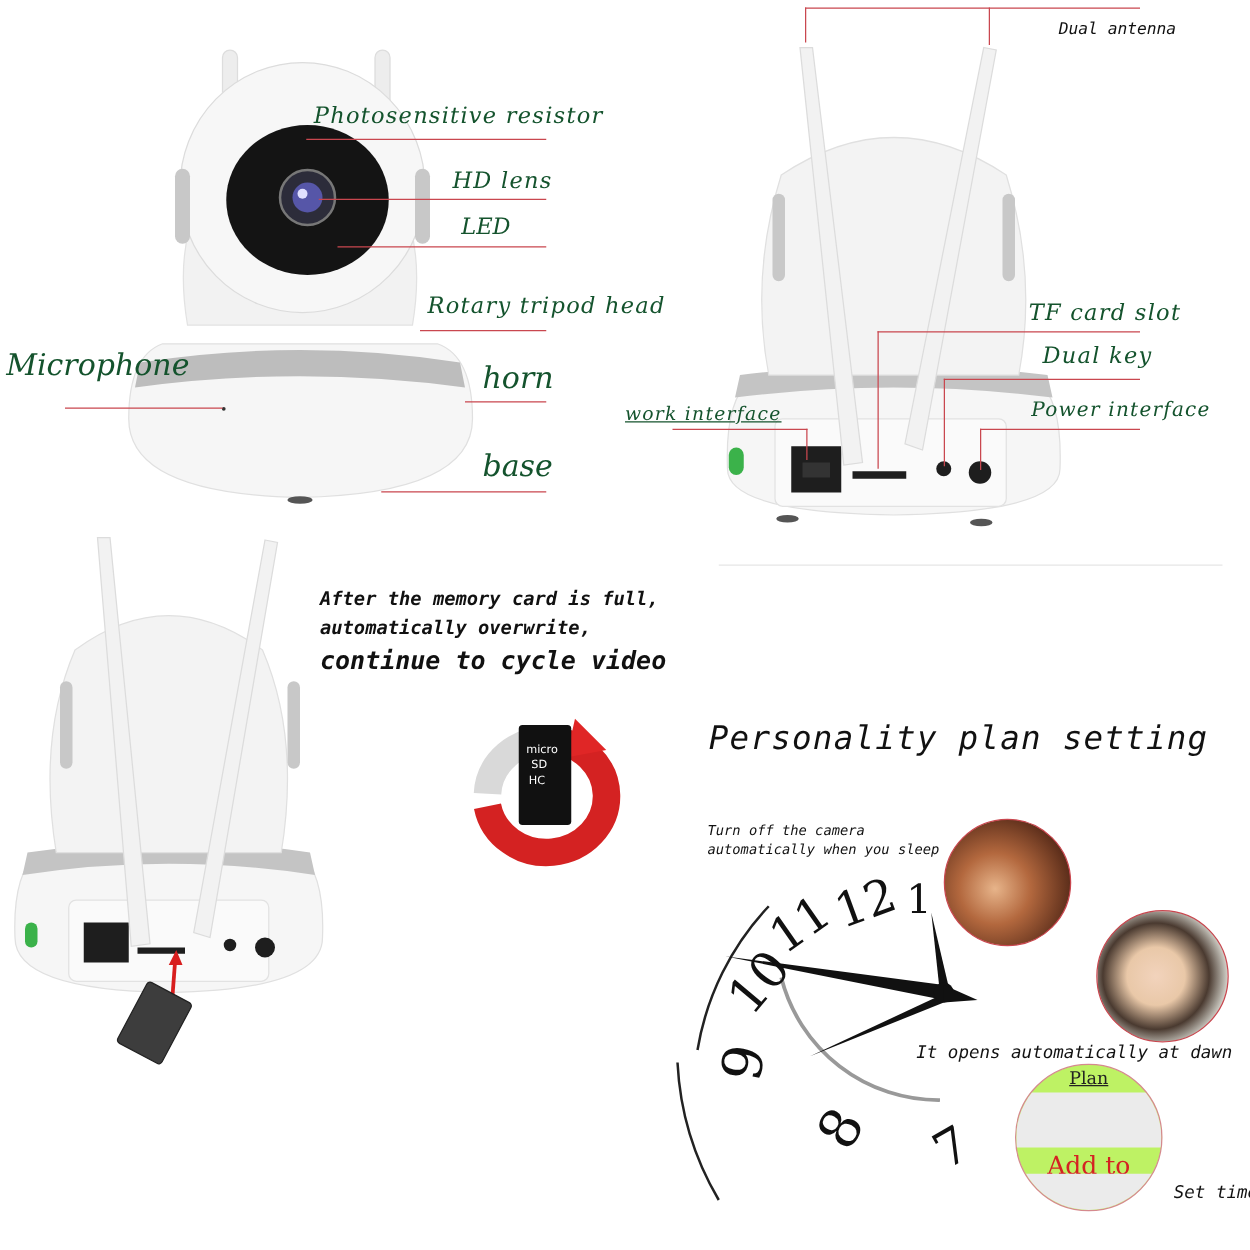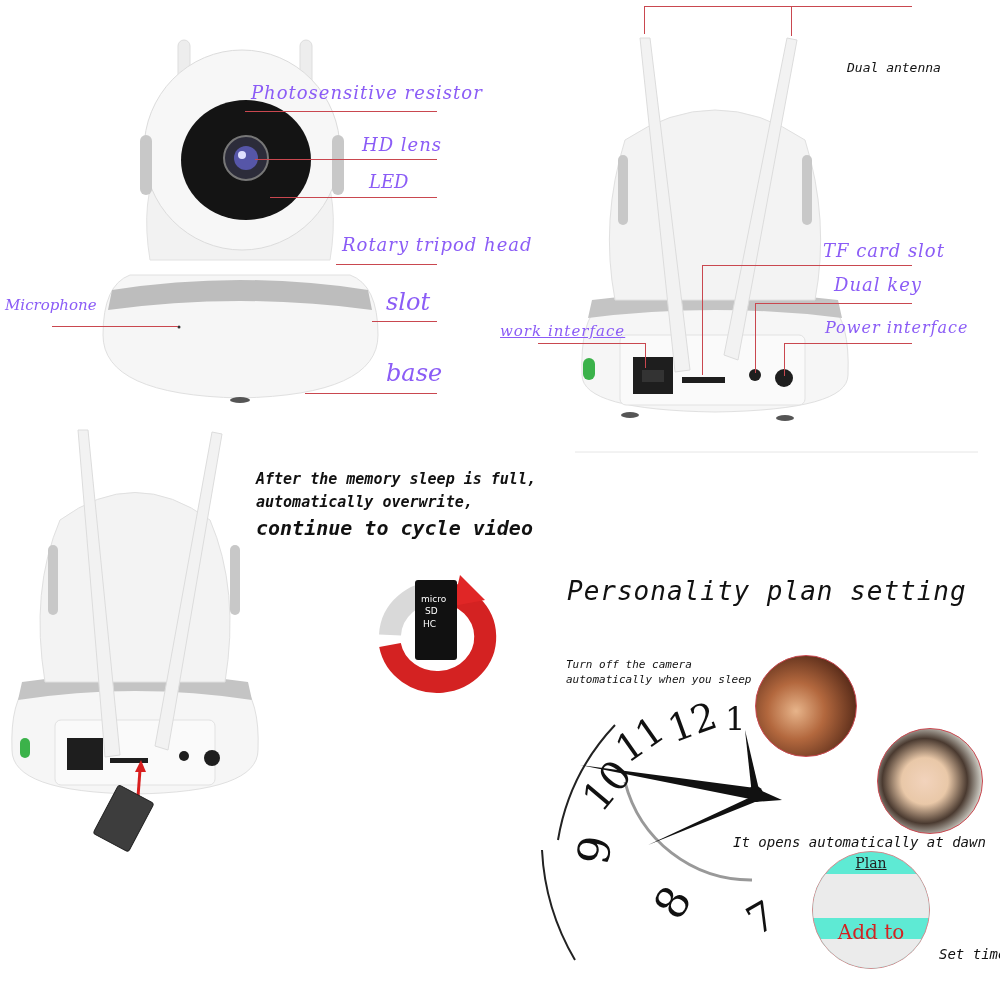--- a/index.html
+++ b/index.html
@@ -1,18 +1,18 @@
 <!DOCTYPE html>
 <html><head>
 <meta charset="utf-8">
 <style>
   html,body{margin:0;padding:0;background:#fff;}
   body{width:1000px;height:1000px;position:relative;overflow:hidden;font-family:"DejaVu Serif",serif;}
   .abs{position:absolute;}
-  .lbl{position:absolute;font-family:"DejaVu Serif",serif;font-style:italic;color:#8b5cf6;white-space:nowrap;}
+  .lbl{position:absolute;font-family:"DejaVu Serif",serif;font-style:italic;color:#14532d;white-space:nowrap;}
   .mono{font-family:"DejaVu Sans Mono",monospace;font-style:italic;color:#111;white-space:nowrap;position:absolute;}
   .rline{position:absolute;height:1px;background:#c9474f;}
   .vline{position:absolute;width:1px;background:#c9474f;}
   svg{position:absolute;overflow:visible;}
 </style>
 </head>
 <body>
 
 <div>
   <svg width="500" height="420" style="left:0;top:0">
@@ -42,24 +42,24 @@
 
   <span class="lbl" style="left:362px;top:134px;font-size:18px;letter-spacing:1px;font-style:italic;">HD lens</span>
   <div class="rline" style="left:255px;top:159px;width:182px;"></div>
 
   <span class="lbl" style="left:369px;top:171px;font-size:18px;">LED</span>
   <div class="rline" style="left:270px;top:197px;width:167px;"></div>
 
   <span class="lbl" style="left:294px;top:234px;font-size:18px;letter-spacing:1px;margin-left:48px;">Rotary tripod head</span>
   <div class="rline" style="left:336px;top:264px;width:101px;"></div>
 
-  <span class="lbl" style="left:5px;top:296px;font-size:15px;">Microphone</span>
+  <span class="lbl" style="left:5px;top:278px;font-size:24px;">Microphone</span>
   <div class="rline" style="left:52px;top:326px;width:126px;"></div>
 
-  <span class="lbl" style="left:386px;top:288px;font-size:24px;">slot</span>
+  <span class="lbl" style="left:386px;top:288px;font-size:24px;">horn</span>
   <div class="rline" style="left:372px;top:321px;width:65px;"></div>
 
   <span class="lbl" style="left:386px;top:359px;font-size:24px;">base</span>
   <div class="rline" style="left:305px;top:393px;width:132px;"></div>
 </div>
 
 <div>
   <svg width="500" height="460" style="left:500px;top:0">
 
     <path d="M82 375 Q80 320 100 305 L330 305 Q350 320 348 375 Q348 410 215 412 Q82 410 82 375 Z" fill="#f6f6f6" stroke="#e0e0e0"></path>
@@ -79,21 +79,21 @@
     <ellipse cx="285" cy="418" rx="9" ry="3" fill="#555"></ellipse>
 
     <path d="M140 38 L150 38 L190 370 L175 372 Z" fill="#f2f2f2" stroke="#dcdcdc"></path>
     <path d="M287 38 L297 40 L238 360 L224 355 Z" fill="#f2f2f2" stroke="#dcdcdc"></path>
     <line x1="75" y1="452" x2="478" y2="452" stroke="#e6e6e6"></line>
   </svg>
 
   <div class="vline" style="left:644px;top:6px;height:28px;"></div>
   <div class="vline" style="left:791px;top:6px;height:30px;"></div>
   <div class="rline" style="left:644px;top:6px;width:268px;"></div>
-  <span class="mono" style="left:847px;top:16px;font-size:13px;margin-top:44px;">Dual antenna</span>
+  <span class="mono" style="left:847px;top:16px;font-size:13px;">Dual antenna</span>
 
   <span class="lbl" style="left:823px;top:240px;font-size:18px;letter-spacing:1px;">TF card slot</span>
   <div class="rline" style="left:702px;top:265px;width:210px;"></div>
   <div class="vline" style="left:702px;top:265px;height:110px;"></div>
 
   <span class="lbl" style="left:834px;top:274px;font-size:18px;letter-spacing:1px;">Dual key</span>
   <div class="rline" style="left:755px;top:303px;width:157px;"></div>
   <div class="vline" style="left:755px;top:303px;height:70px;"></div>
 
   <span class="lbl" style="left:825px;top:318px;font-size:16px;letter-spacing:1px;">Power interface</span>
@@ -122,21 +122,21 @@
     <path d="M212 12 L222 14 L168 330 L155 326 Z" fill="#f2f2f2" stroke="#dcdcdc"></path>
 
     <line x1="137" y1="390" x2="140" y2="350" stroke="#d81e1e" stroke-width="3"></line>
     <polygon points="135,352 146,352 141,340" fill="#d81e1e"></polygon>
 
     <g transform="rotate(28 120 405)">
       <rect x="100" y="370" width="40" height="55" rx="3" fill="#3d3d3d" stroke="#222"></rect>
     </g>
   </svg>
 
-  <span class="mono" style="left:256px;top:470px;font-size:15px;font-weight:bold;">After the memory sleep is full,</span>
+  <span class="mono" style="left:256px;top:470px;font-size:15px;font-weight:bold;">After the memory card is full,</span>
   <span class="mono" style="left:256px;top:493px;font-size:15px;font-weight:bold;"> automatically overwrite,</span>
   <span class="mono" style="left:256px;top:516px;font-size:20px;font-weight:bold;"> continue to cycle video</span>
 
   <svg width="140" height="130" style="left:365px;top:570px">
     <path d="M25 65 A48 45 0 0 1 75 22" stroke="#d9d9d9" stroke-width="22" fill="none"></path>
     <path d="M75 22 A48 45 0 1 1 25 75" stroke="#d42222" stroke-width="22" fill="none"></path>
     <polygon points="95,5 120,30 88,36" fill="#e02626"></polygon>
     <rect x="50" y="10" width="42" height="80" rx="3" fill="#111"></rect>
     <text x="56" y="32" font-family="DejaVu Sans" font-size="9" fill="#fff">micro</text>
     <text x="60" y="44" font-family="DejaVu Sans" font-size="9" fill="#fff">SD</text>
@@ -166,21 +166,21 @@
     <polygon points="225,40 240,104 232,105" fill="#111"></polygon>
     <circle cx="235" cy="104" r="8" fill="#111"></circle>
     <polygon points="235,98 262,110 235,112" fill="#111"></polygon>
   </svg>
 
   <div class="abs" style="left:755px;top:655px;width:100px;height:100px;border-radius:50%;border:1px solid #c9474f;background:radial-gradient(circle at 40% 55%,#e7b48a 0%,#b3683e 35%,#5b2d1a 75%,#2a1710 100%);"></div>
   <div class="abs" style="left:877px;top:728px;width:104px;height:104px;border-radius:50%;border:1px solid #c9474f;background:radial-gradient(circle at 45% 50%,#f2d3bc 0%,#e9c8a8 30%,#4a3a30 55%,#d8d8d0 75%,#b5b9c2 100%);"></div>
 
   <span class="mono" style="left:733px;top:834px;font-size:14px;">It opens automatically at dawn</span>
 
-  <div class="abs" style="left:812px;top:851px;width:116px;height:116px;border-radius:50%;border:1px solid #d58a8e;overflow:hidden;background:#5eead4;">
+  <div class="abs" style="left:812px;top:851px;width:116px;height:116px;border-radius:50%;border:1px solid #d58a8e;overflow:hidden;background:#bef264;">
     <div class="abs" style="left:0;top:3px;width:116px;text-align:center;font-family:'DejaVu Serif',serif;font-size:14px;text-decoration:underline;color:#222;">Plan</div>
     <div class="abs" style="left:0;top:22px;width:116px;height:44px;background:#ebebeb;"></div>
     <div class="abs" style="left:0;top:68px;width:116px;text-align:center;font-family:'DejaVu Serif',serif;font-size:20px;text-decoration:underline;color:#d42222;cursor:pointer;">Add to</div>
     <div class="abs" style="left:0;top:87px;width:116px;height:30px;background:#ebebeb;"></div>
   </div>
 
   <span class="mono" style="left:919px;top:946px;font-size:14px;margin-left:20px;">Set time</span>
 </div>
 
 </body></html>

